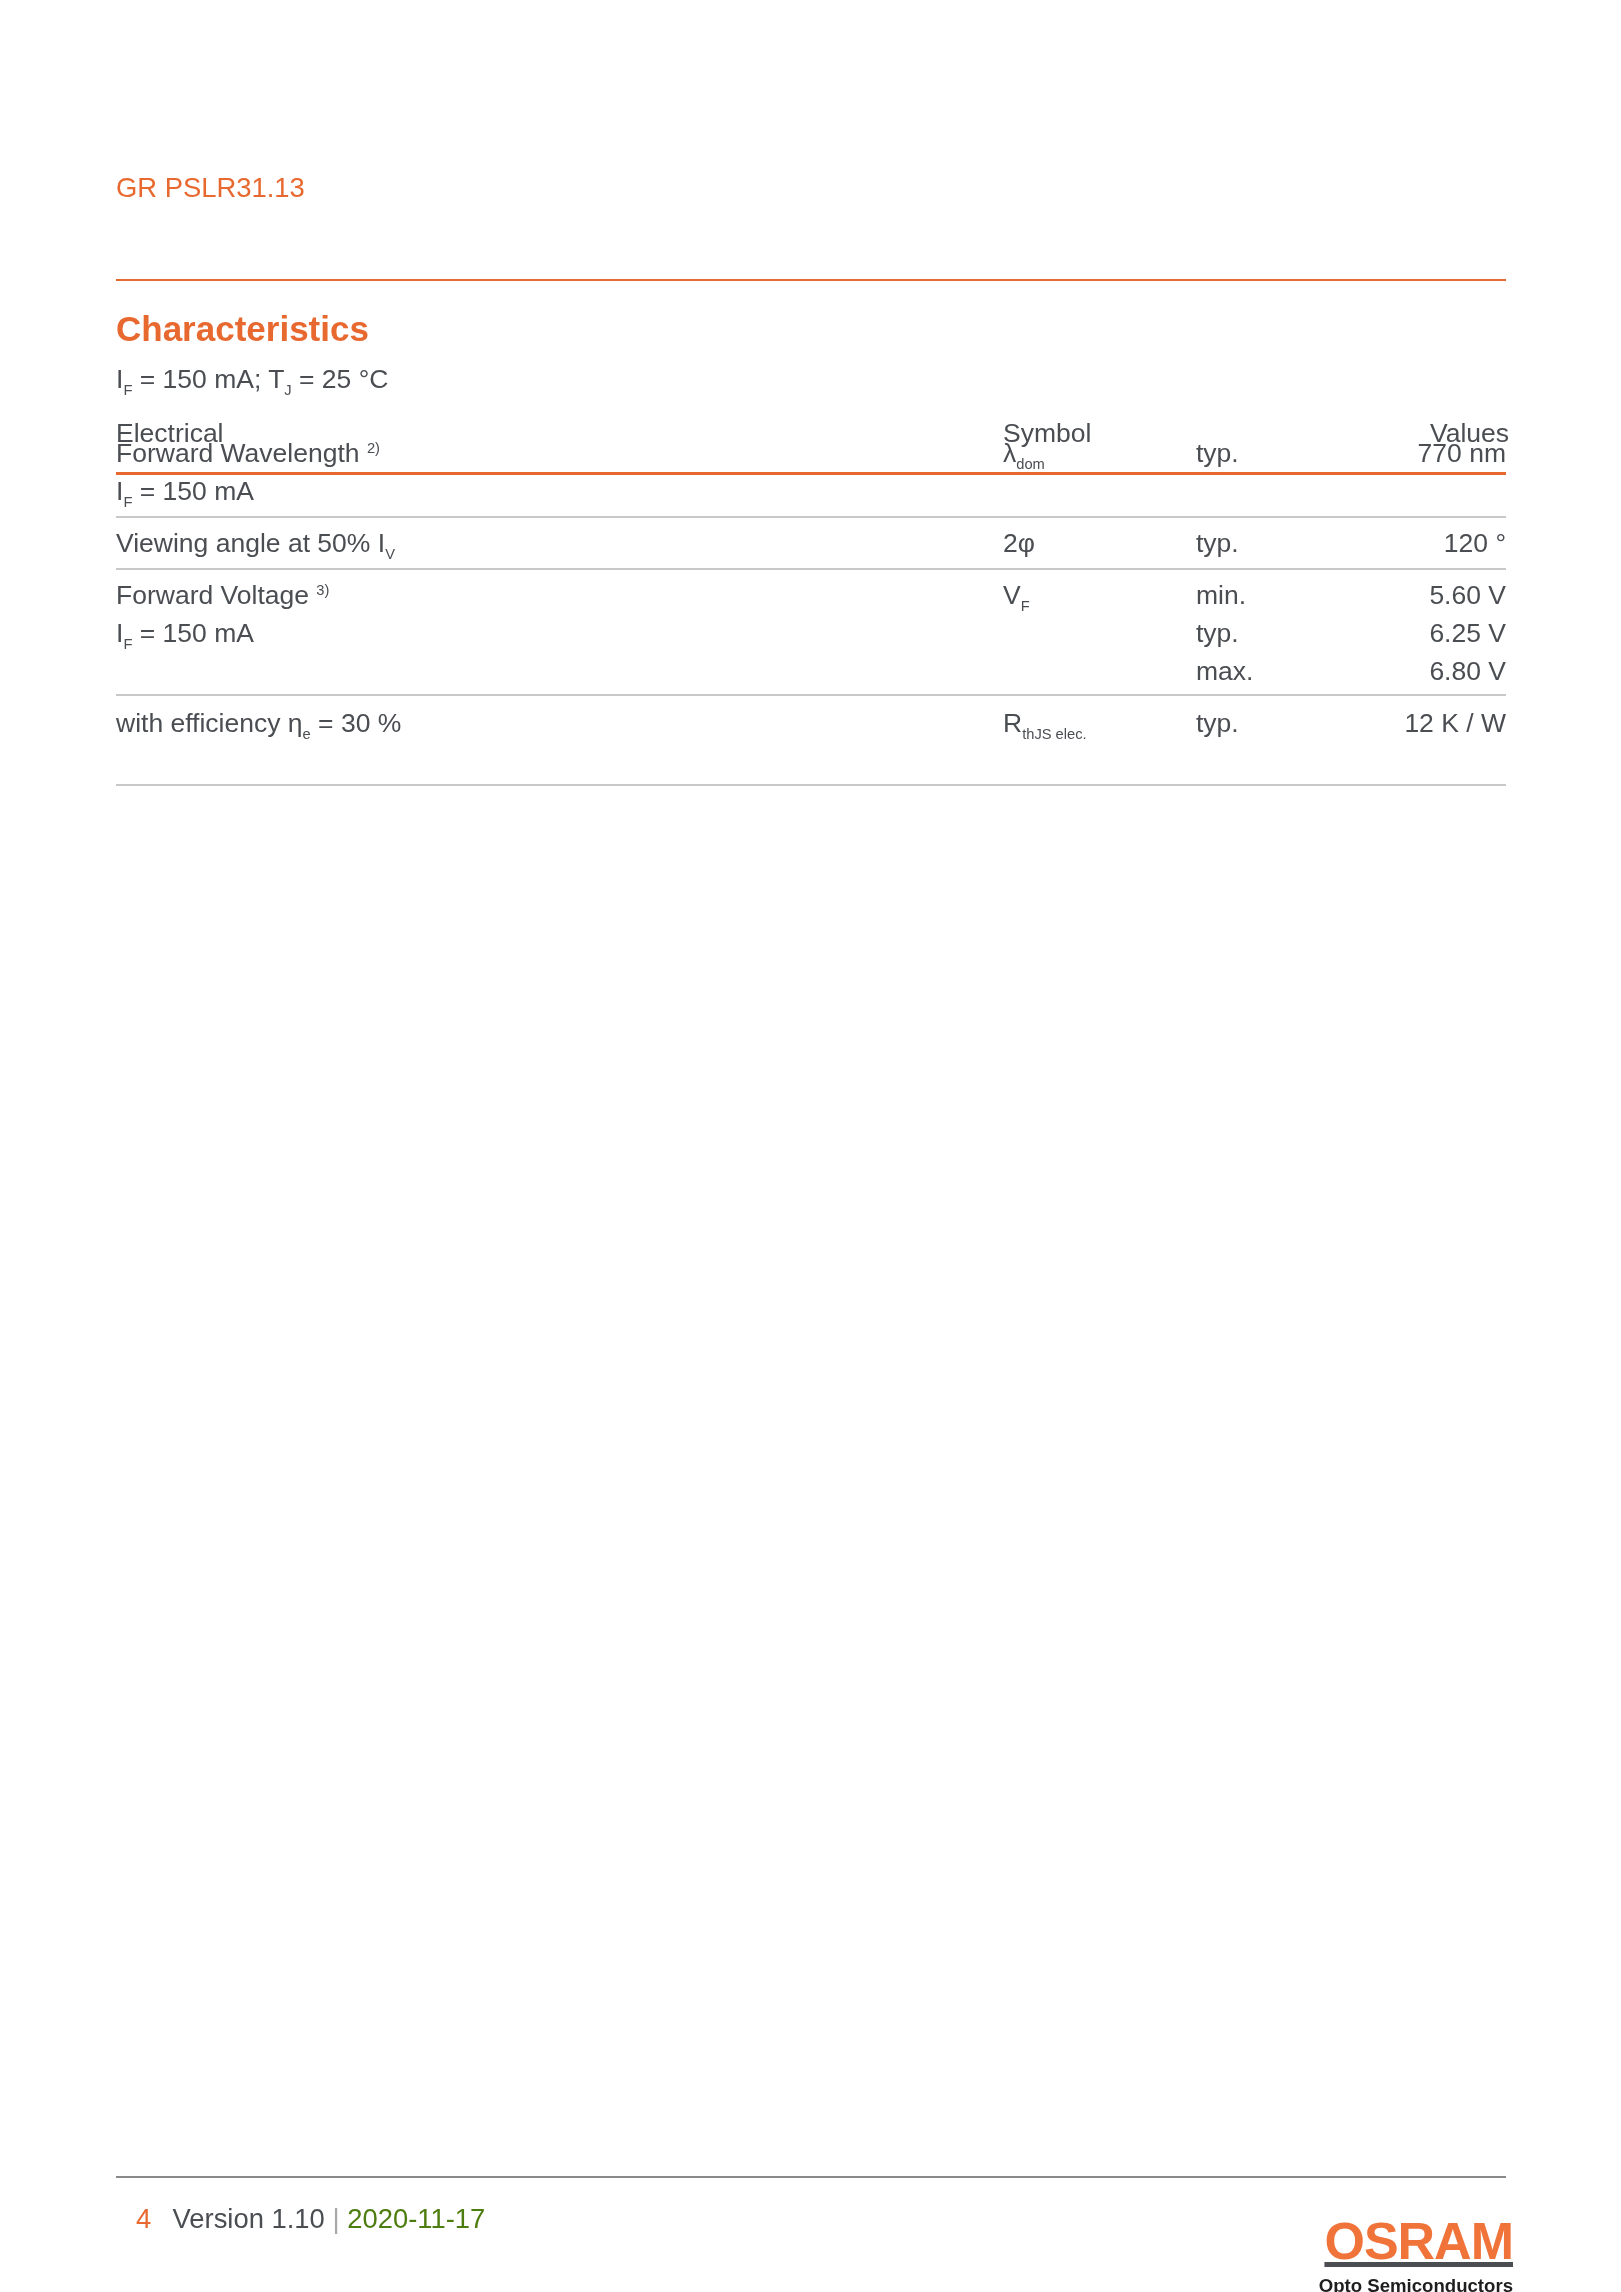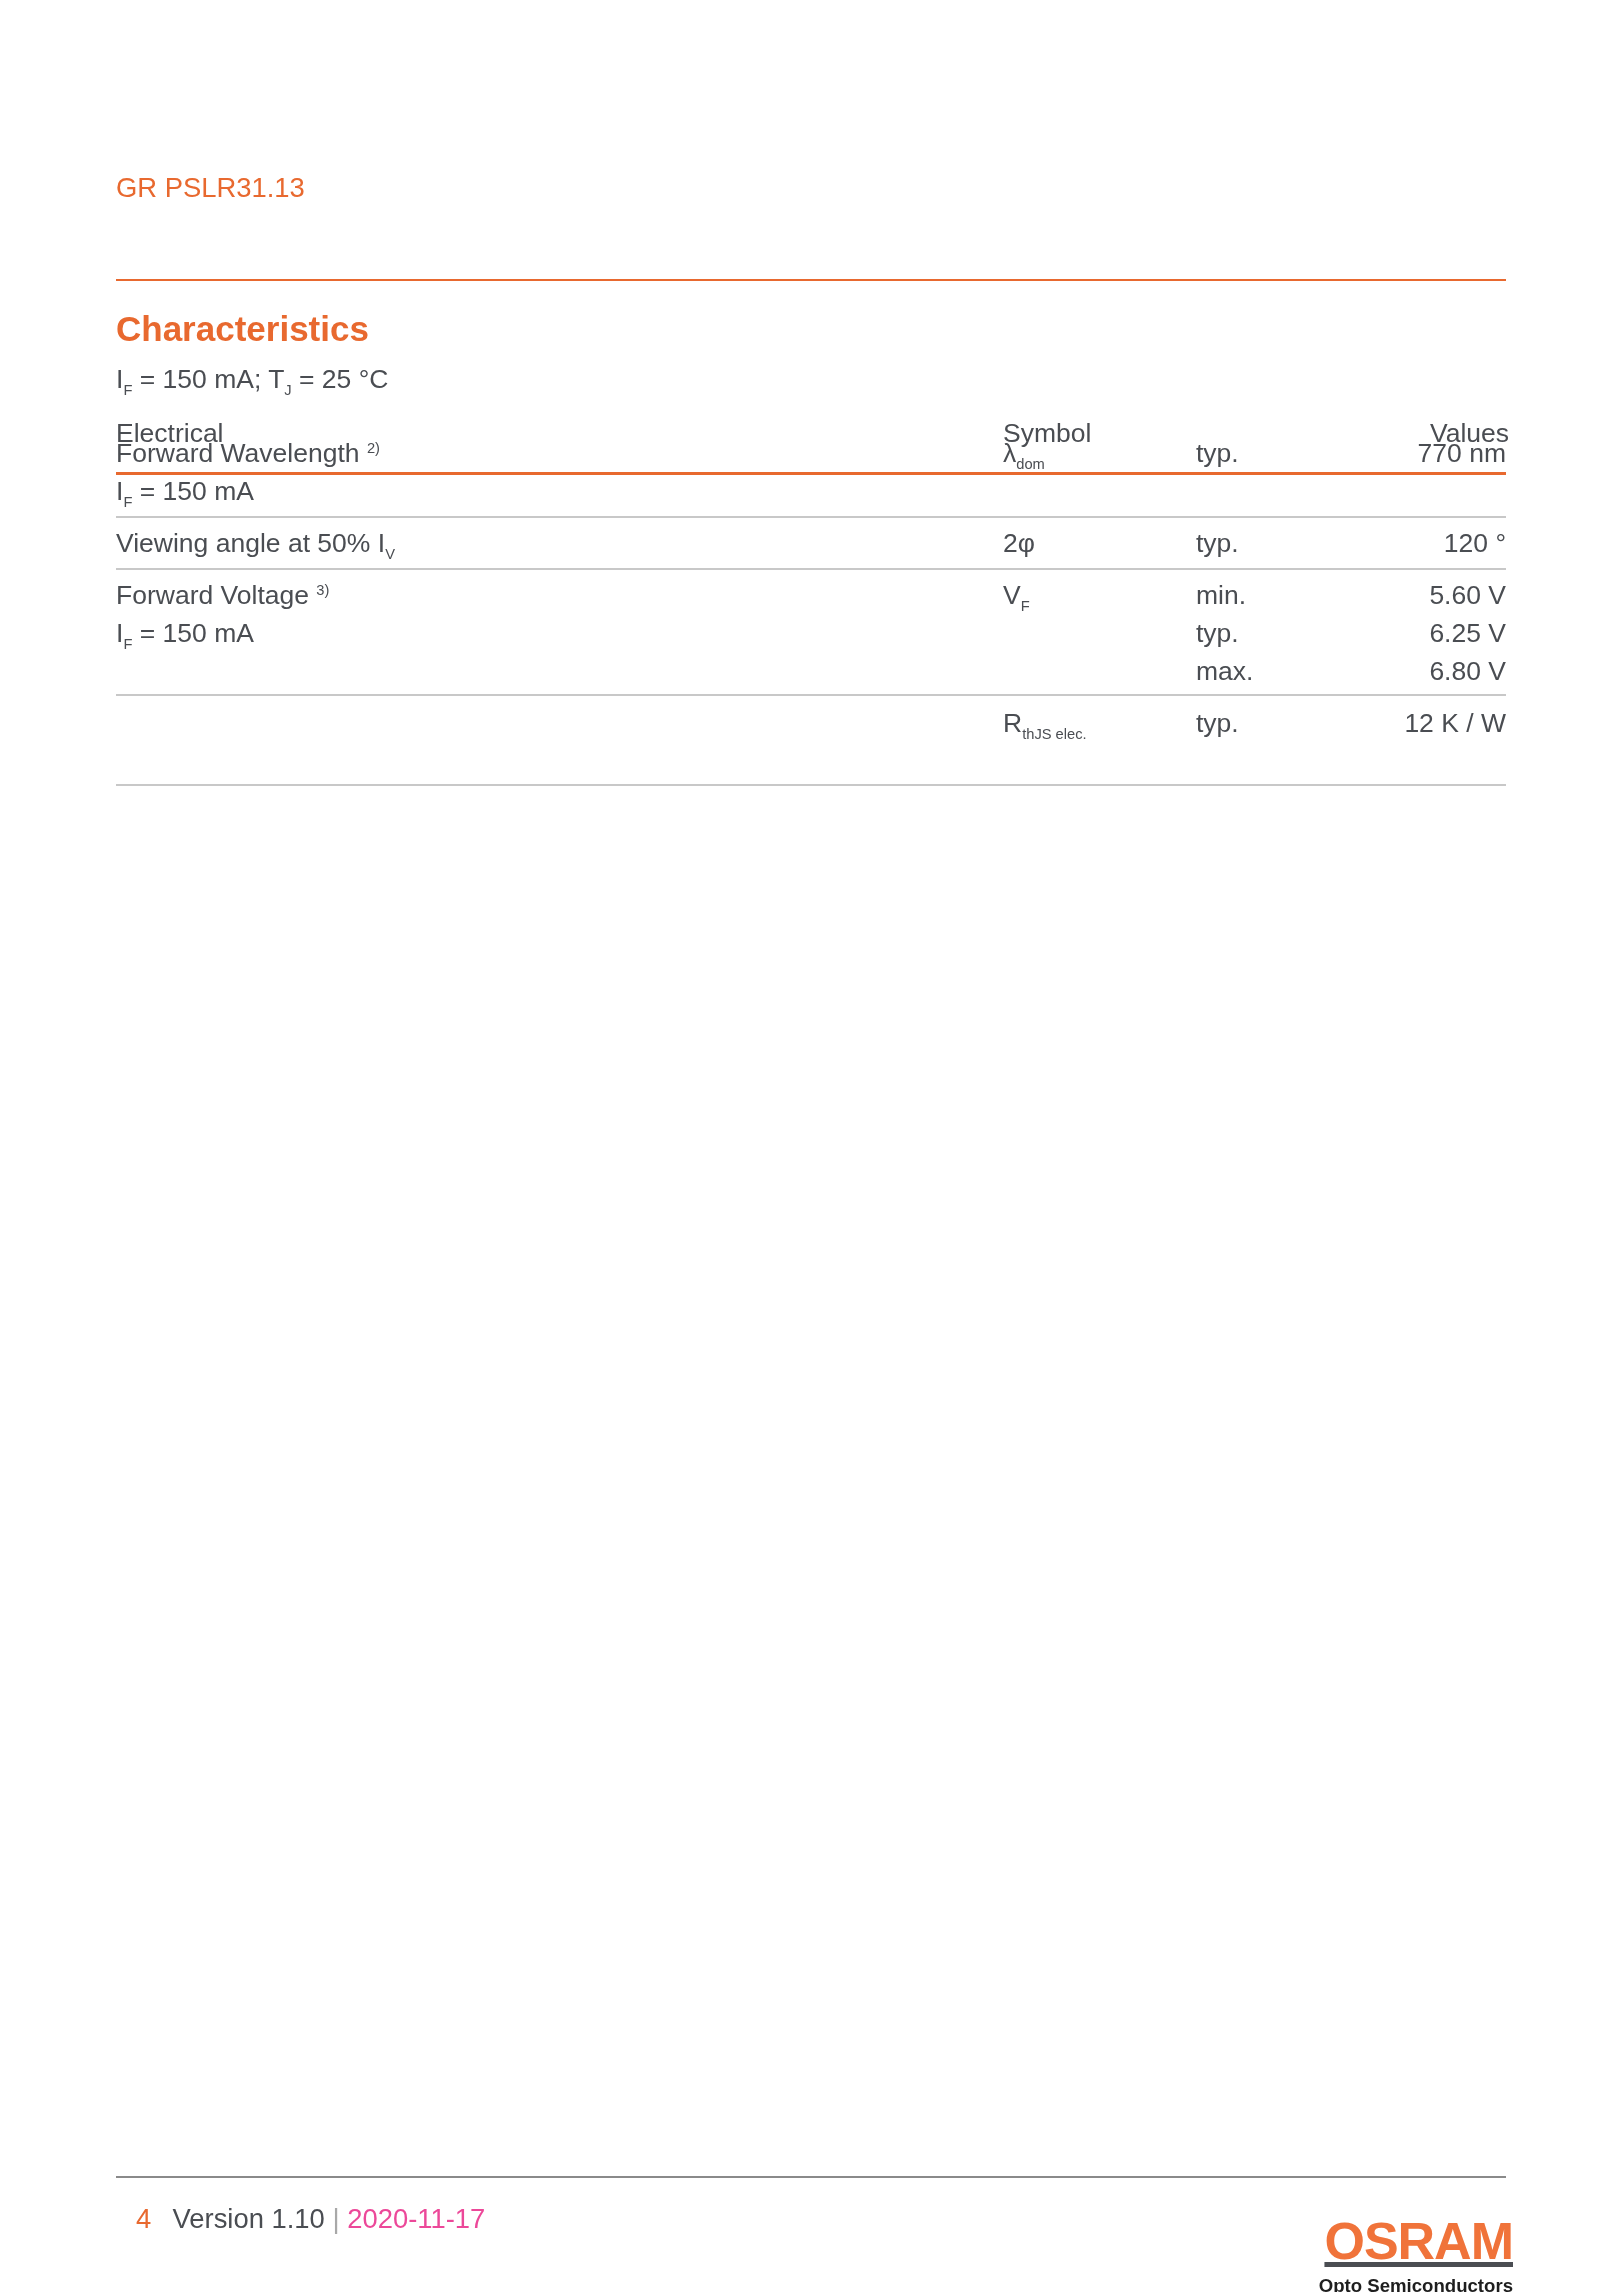--- a/index.html
+++ b/index.html
@@ -25,21 +25,21 @@
     .row .sym { left: 887px; top: 0; }
     .row .qual { left: 1080px; top: 0; }
     .row .val { right: 0; top: 0; text-align: right; }
     .rule { position: absolute; left: 116px; width: 1390px; height: 2px; background: #c8c8c8; }
 
     #footer-rule { left: 116px; top: 2128px; width: 1390px; height: 2px; background: #8a8a8a; }
     #footer { left: 136px; top: 2155px; font-size: 27.4px; white-space: nowrap; }
     #footer .page { color: #e8692f; margin-right: 13.7px; }
     #footer .ver { color: #4a4d52; }
     #footer .sep { color: #a8a8a8; }
-    #footer .date { color: #ec4899; text-align: center; }
+    #footer .date { color: #4d7c0f; text-align: center; }
     #logo { right: 108px; top: 2168px; text-align: right; text-decoration: underline; }
     #logo .brand { font-size: 52px; font-weight: bold; color: #f0733a; letter-spacing: -1px; line-height: 51px; }
     #logo .sub { font-size: 18.6px; font-weight: bold; color: #1e1e1e; line-height: 25.5px; margin-top: 5.9px; }
   </style>
 </head>
 <body>
 
 <div class="abs" id="doc-id">GR PSLR31.13</div>
 <div class="abs" id="top-rule"></div>
 
@@ -94,20 +94,21 @@
   <div class="cell val">
     <div>5.60 V</div>
     <div>6.25 V</div>
     <div>6.80 V</div>
   </div>
 </div>
 <div class="rule" style="top:694px;"></div>
 
 <div class="row" style="top:704px;">
   <div class="cell param">
+    <div><span>with efficiency η</span><sub class="s">e</sub><span> = 30 %</span></div>
   </div>
   <div class="cell sym"><span>R</span><sub class="s">thJS elec.</sub></div>
   <div class="cell qual">
       <div>typ.</div>
     </div>
   <div class="cell val">
       <div>12 K / W</div>
     </div>
 </div>
 <div class="rule" style="top:784px;"></div>

